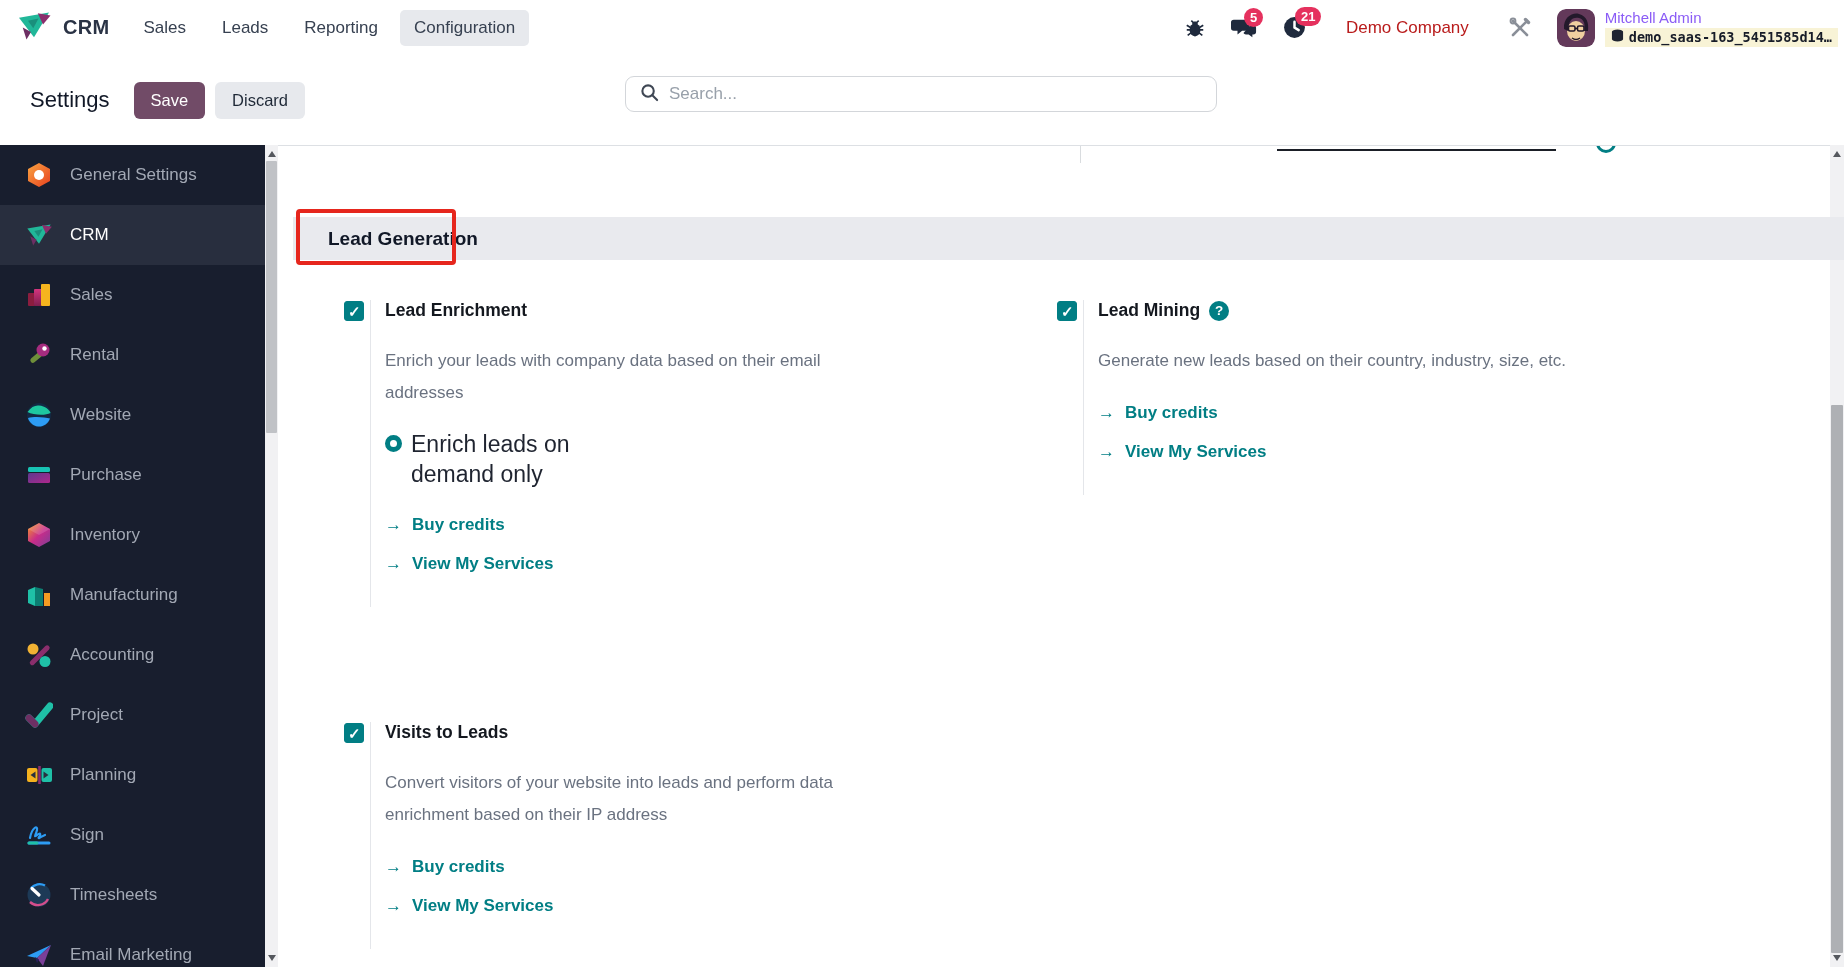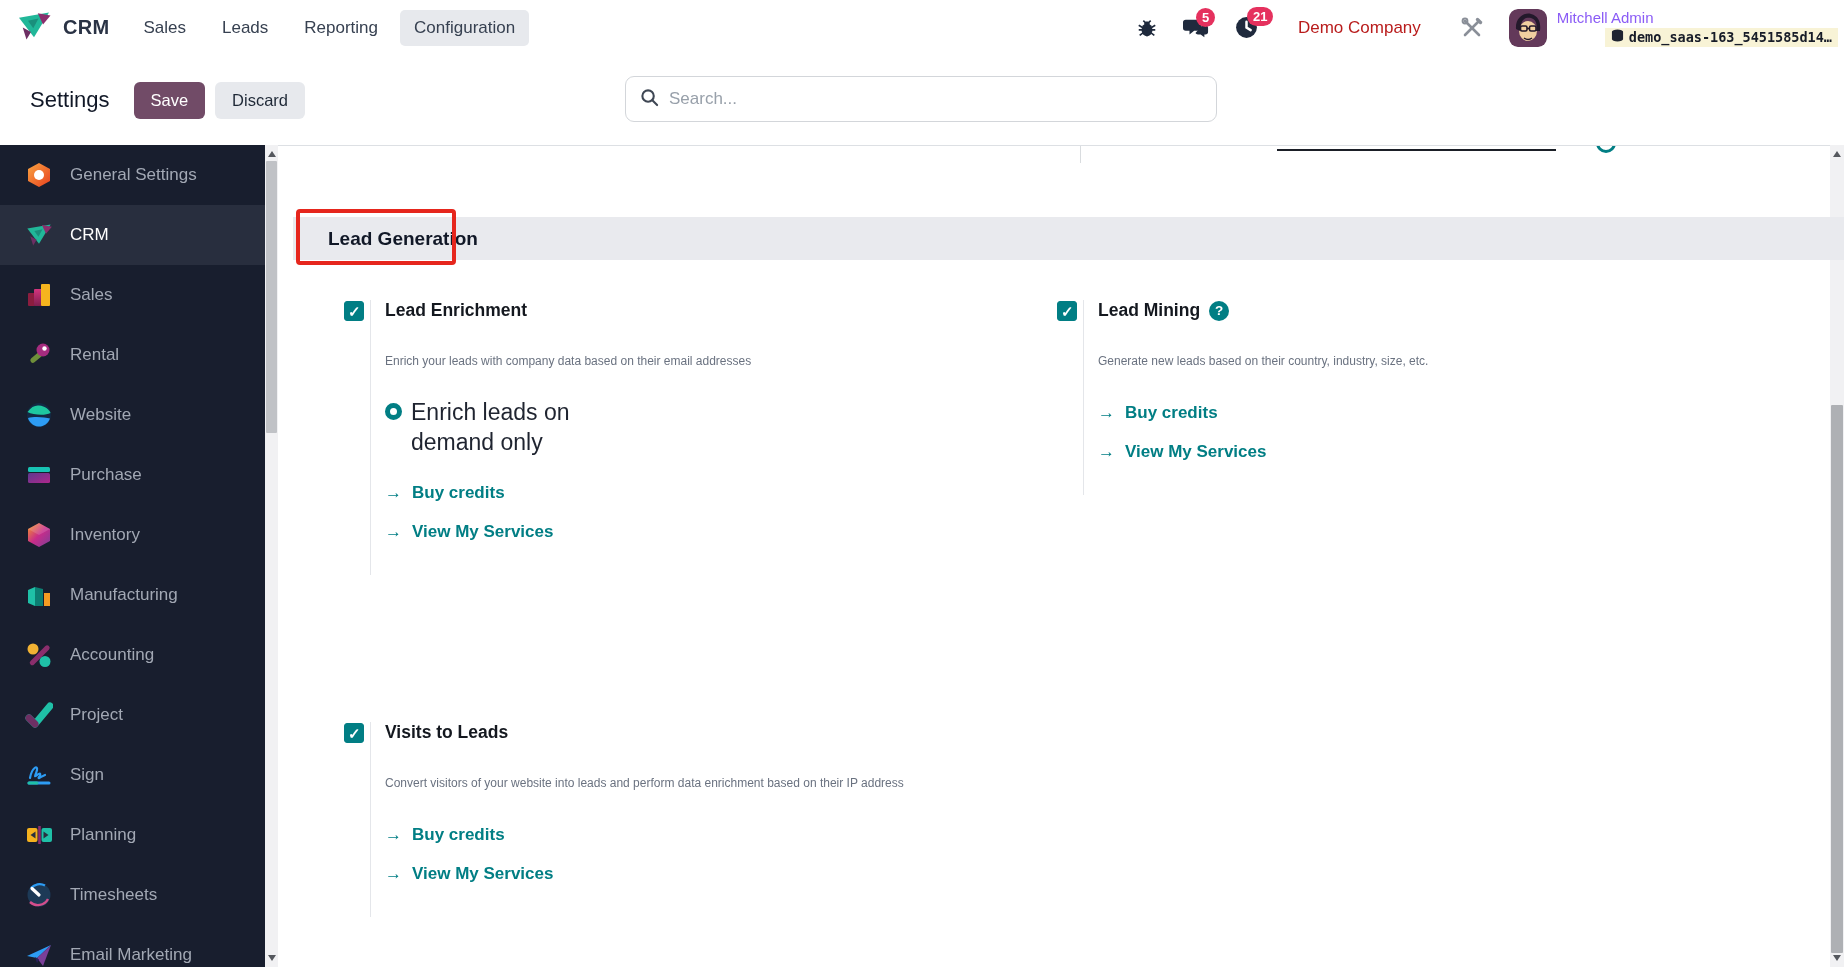--- a/index.html
+++ b/index.html
@@ -23,31 +23,31 @@
   .nav-right{margin-left:auto; display:flex; align-items:center; gap:25px;}
   .icon-btn{position:relative; display:flex; align-items:center; cursor:pointer;}
   .badge{position:absolute; top:-8px; left:13px; background:var(--badge); color:#fff;
          font-size:13px; font-weight:bold; border-radius:11px; padding:2px 6px; line-height:15px;}
   .company{font-size:17px; color:#b91c1c; margin:0 14px; cursor:pointer; white-space:nowrap;}
   .userblock{display:flex; align-items:center; gap:10px; cursor:pointer;}
   .usertext{display:flex; flex-direction:column; gap:2px; max-width:330px;}
   .username{font-size:15px; color:#8b5cf6;}
   .dbpill{background:#f8f3d6; color:#171c28; font-family:"DejaVu Sans Mono", monospace;
           font-size:13.5px; font-weight:bold; padding:1px 6px; display:flex; align-items:center; gap:5px;
-          white-space:nowrap; overflow:hidden;margin-left:48px;}
+          white-space:nowrap; overflow:hidden;}
   .avatar{width:38px; height:38px; border-radius:9px; overflow:hidden; flex:none;}
 
   
   .subheader{position:absolute; left:0; top:55px; width:1844px; height:90px; background:#fff;
              display:flex; align-items:center; padding-left:30px;}
   .page-title{font-size:22px; font-weight:400; color:#111827; margin-right:24px;}
   .btn{border:none; font-family:inherit; font-size:16.5px; border-radius:6px; padding:9px 17px; cursor:pointer;}
   .btn-save{background:var(--purple); color:#fff; margin-right:10px;}
   .btn-discard{background:var(--pill); color:#1f2937;}
-  .searchbar{position:absolute; left:625px; top:21px; width:592px; height:46px;
+  .searchbar{position:absolute; left:625px; top:21px; width:592px; height:36px;
              border:1px solid #d3d6da; border-radius:9px; display:flex; align-items:center;
              padding:0 14px; gap:10px; background:#fff;}
   .searchbar input{border:none; outline:none; flex:1; font-family:inherit; font-size:17px; color:#374151;}
   .searchbar input::placeholder{color:#98a0aa;}
 
   
   .content-top-border{position:absolute; left:265px; top:145px; width:1579px; height:1px; background:var(--line);}
   .remnant-divider{position:absolute; left:1080px; top:146px; width:1px; height:17px; background:#d9dcdf;}
   .remnant-underline{position:absolute; left:1277px; top:149px; width:279px; height:2px; background:#1b1f27;}
   .remnant-refresh{position:absolute; left:1596px; top:146px; width:24px; height:9px; overflow:hidden;}
@@ -88,21 +88,21 @@
   input.cbx{appearance:none; -webkit-appearance:none; width:20px; height:20px; border:1px solid var(--teal);
             border-radius:3px; background:#fff; position:relative; cursor:pointer; outline:none;}
   input.cbx:checked{background:var(--teal);}
   input.cbx:checked::after{content:"\2713"; position:absolute; left:3px; top:0px; color:#fff;
                            font-size:15px; font-weight:bold; line-height:19px;}
   .pane{flex:1; border-left:1px solid #e4e6ea; padding:0 0 14px 14px;}
   .pane-title{display:flex; align-items:center; gap:9px; font-size:17.5px; font-weight:600;
               color:#14181f; line-height:21px; margin-bottom:9px;}
   .help-icon{width:20px; height:20px; border-radius:50%; background:var(--teal); color:#fff;
              font-size:13.5px; font-weight:bold; display:flex; align-items:center; justify-content:center; cursor:pointer;}
-  .pane-desc{font-size:12px; color:var(--gray); line-height:32px;margin-top:24px;}
+  .pane-desc{font-size:17px; color:var(--gray); line-height:32px;margin-top:24px;}
   .radio-group{margin-top:20px;}
   .radio-row{display:flex; gap:9px; margin-bottom:14px; width:250px; align-items:flex-start; cursor:pointer;}
   input.rdo{appearance:none; -webkit-appearance:none; flex:none; width:17px; height:17px; margin-top:6px;
             border-radius:50%; border:1px solid #b9bfc7; background:#f4f5f7; cursor:pointer; outline:none;}
   input.rdo:checked{border:5px solid var(--teal); background:#fff;}
   .radio-label{font-size:23px; color:#1f2430; line-height:30px;}
   .links{margin-top:26px;}
   .link-row{display:flex; gap:10px; align-items:baseline; color:var(--teal); font-size:17px;
             font-weight:bold; margin-bottom:19px; cursor:pointer;}
   .arrow{font-weight:bold;}
@@ -319,36 +319,36 @@
   <div class="side-item">
     <svg width="28" height="28" viewBox="0 0 28 28">
       <path d="M4,17 L10,23 L25,5" stroke="#1fc0a7" stroke-width="7" fill="none" stroke-linecap="round" stroke-linejoin="round"></path>
       <path d="M4,17 L10,23" stroke="#6d2f63" stroke-width="7" stroke-linecap="round"></path>
     </svg>
     <span>Project</span>
   </div>
 
   <div class="side-item">
     <svg width="28" height="28" viewBox="0 0 28 28">
-      <path d="M5,17 C7,6 13,4 12,9 C11,14 8,17 12,14 C16,11 16,14 14,16 C12,19 17,15 20,14" stroke="#2d9cf4" stroke-width="2.2" fill="none" stroke-linecap="round"></path>
-      <path d="M4,22 L24,22" stroke="#2d9cf4" stroke-width="3" stroke-linecap="round"></path>
-      <path d="M4,22 L12,22" stroke="#1fc0a7" stroke-width="3" stroke-linecap="round"></path>
-    </svg>
-    <span>Sign</span>
-  </div>
-
-  <div class="side-item">
-    <svg width="28" height="28" viewBox="0 0 28 28">
       <rect x="2" y="7" width="10.5" height="14" rx="2" fill="#f5b21e"></rect>
       <polygon points="10.5,10.5 5.5,14 10.5,17.5" fill="#27313f"></polygon>
       <rect x="13.2" y="5" width="2.6" height="18" fill="#8a2e6c"></rect>
       <rect x="16.5" y="7" width="10.5" height="14" rx="2" fill="#1fc0a7"></rect>
       <polygon points="18.5,10.5 23.5,14 18.5,17.5" fill="#27313f"></polygon>
     </svg>
     <span>Planning</span>
+  </div>
+
+  <div class="side-item">
+    <svg width="28" height="28" viewBox="0 0 28 28">
+      <path d="M5,17 C7,6 13,4 12,9 C11,14 8,17 12,14 C16,11 16,14 14,16 C12,19 17,15 20,14" stroke="#2d9cf4" stroke-width="2.2" fill="none" stroke-linecap="round"></path>
+      <path d="M4,22 L24,22" stroke="#2d9cf4" stroke-width="3" stroke-linecap="round"></path>
+      <path d="M4,22 L12,22" stroke="#1fc0a7" stroke-width="3" stroke-linecap="round"></path>
+    </svg>
+    <span>Sign</span>
   </div>
 
   <div class="side-item">
     <svg width="28" height="28" viewBox="0 0 28 28">
       <circle cx="14" cy="14" r="11.5" fill="#1d3a57"></circle>
       <path d="M5,21 A11.5,11.5 0 0 0 23,18" stroke="#d44e8c" stroke-width="2.4" fill="none"></path>
       <path d="M6,7 A11.5,11.5 0 0 1 20,4.5" stroke="#2d9cf4" stroke-width="2.4" fill="none"></path>
       <path d="M14,14 L7,7.5" stroke="#fff" stroke-width="3.2" stroke-linecap="round"></path>
     </svg>
     <span>Timesheets</span>

